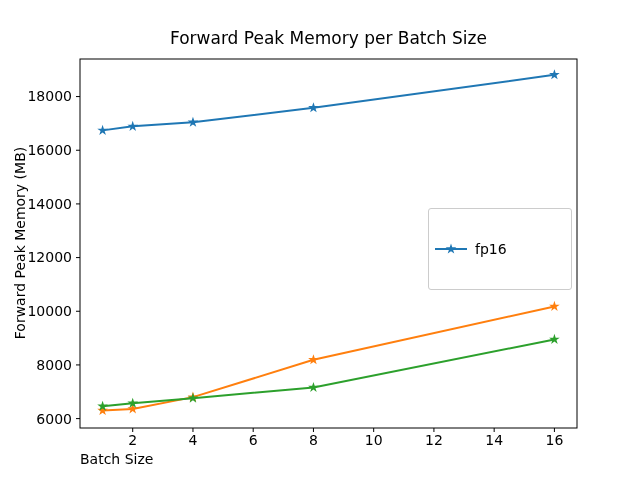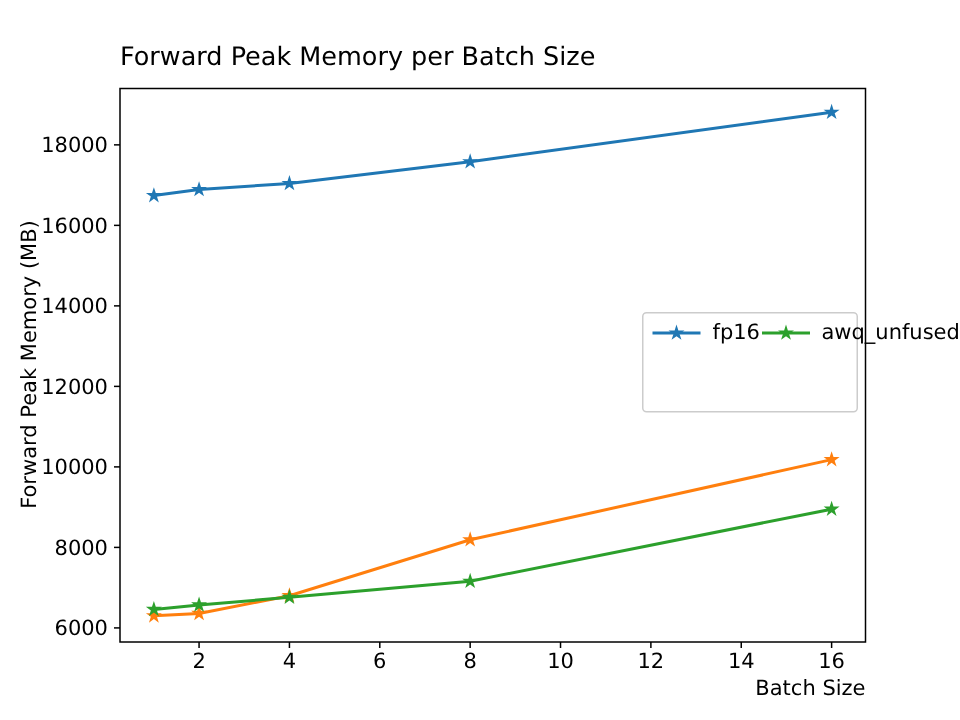--- a/index.html
+++ b/index.html
@@ -18,55 +18,55 @@
   .figure svg.plot {
     position: absolute;
     left: 0;
     top: 0;
   }
   .chart-title {
     position: absolute;
     left: 80px;
     width: 497px;
     top: 28px;
-    text-align: left;
+    text-align: center;
     font-size: 17px;
     color: #000000;
     white-space: nowrap;
   }
   .xlabel {
     position: absolute;
     left: 80px;
     width: 497px;
     top: 451px;
-    text-align: right;
+    text-align: left;
     font-size: 14px;
     color: #000000;
   }
   .ylabel {
     position: absolute;
     left: 20px;
     top: 243px;
     transform: translate(-50%, -50%) rotate(-90deg);
     font-size: 14px;
     color: #000000;
     white-space: nowrap;
   }
   .legend {
     position: absolute;
     left: 428px;
     top: 208px;
     width: 144px;
-    height: 67px;
+    height: 82px;
     box-sizing: border-box;
     background: #ffffff;
     border: 1px solid #cccccc;
     border-radius: 3px;
     display: flex;
-    flex-direction: row;
+    flex-direction: column;
     justify-content: space-around;
     padding: 3px 6px 3px 5px;
   }
   .legend-row {
     display: flex;
     align-items: center;
     gap: 7px;
     height: 20px;
   }
   .legend-label {
@@ -139,21 +139,14 @@
   <div class="ylabel">Forward Peak Memory (MB)</div>
   <div class="xlabel">Batch Size</div>
   <div class="legend" id="legend" style="border-color: rgb(204, 204, 204); background: rgb(255, 255, 255);">
       <div class="legend-row">
         <svg width="34" height="16">
           <line x1="1" y1="8" x2="33" y2="8" stroke="#1f77b4" stroke-width="2"></line>
           <polygon points="17.00,2.40 18.26,6.27 22.33,6.27 19.03,8.66 20.29,12.53 17.00,10.14 13.71,12.53 14.97,8.66 11.67,6.27 15.74,6.27" fill="#1f77b4"></polygon>
         </svg>
         <span class="legend-label">fp16</span>
       </div>
-      <div class="legend-row">
-        <svg width="34" height="16">
-          <line x1="1" y1="8" x2="33" y2="8" stroke="#2ca02c" stroke-width="2"></line>
-          <polygon points="17.00,2.40 18.26,6.27 22.33,6.27 19.03,8.66 20.29,12.53 17.00,10.14 13.71,12.53 14.97,8.66 11.67,6.27 15.74,6.27" fill="#2ca02c"></polygon>
-        </svg>
-        <span class="legend-label">awq_unfused</span>
-      </div>
     </div>
 </div>
 
 </body></html>

